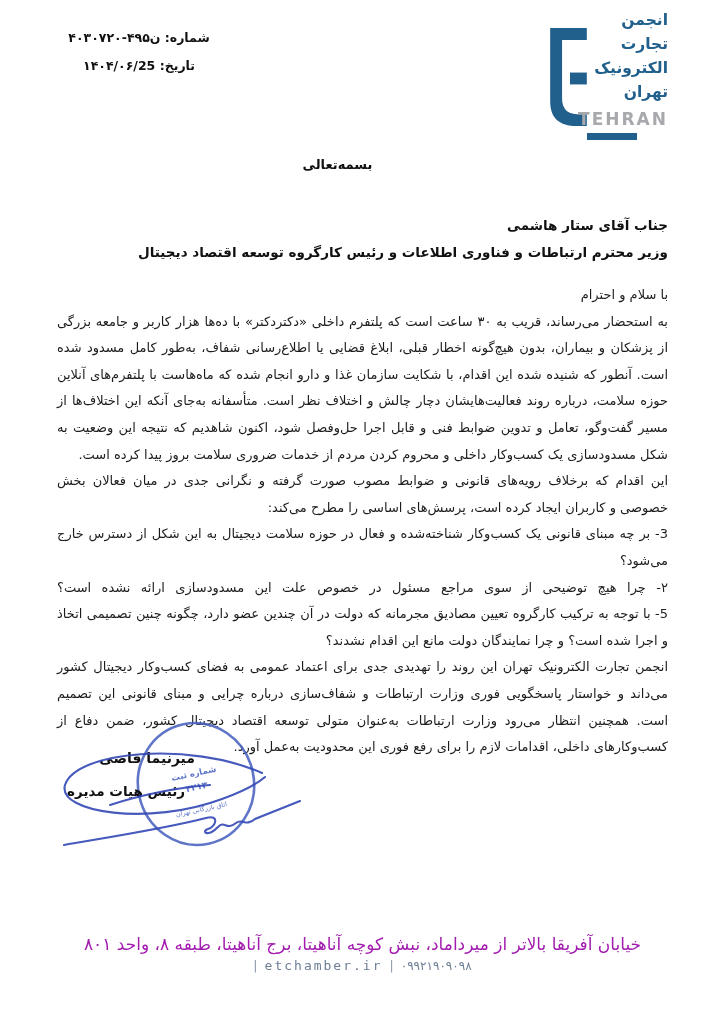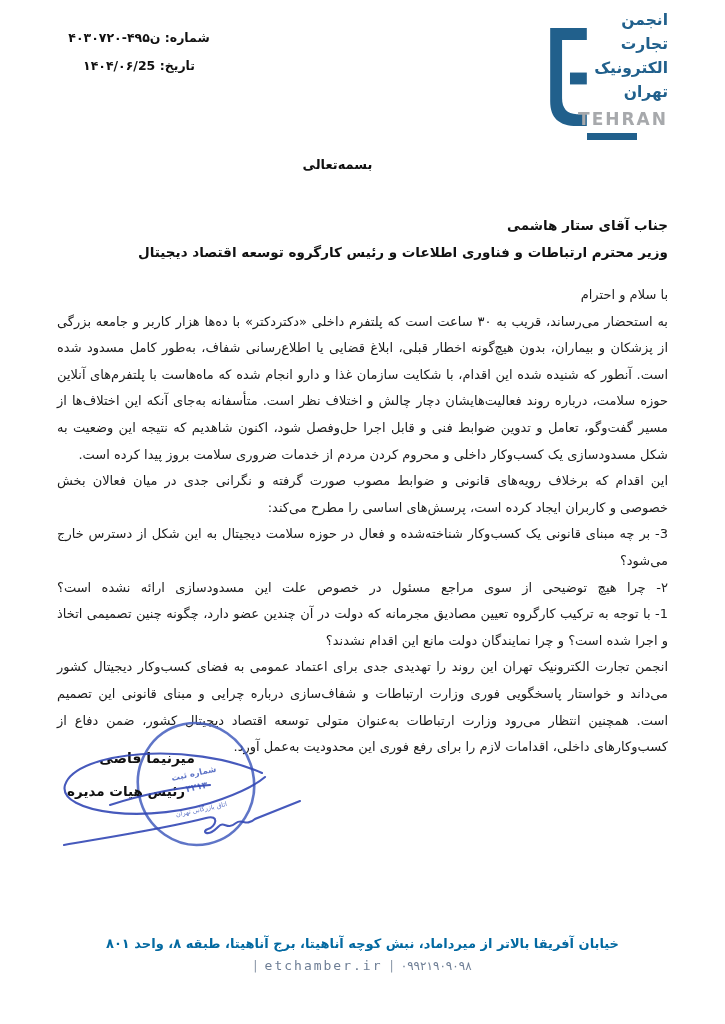--- a/index.html
+++ b/index.html
@@ -50,21 +50,21 @@
     position:absolute;top:750px;right:530px;white-space:nowrap;
     font-size:14px;font-weight:700;color:#101010;z-index:3;
   }
   .sig-title{
     position:absolute;top:783px;right:540px;white-space:nowrap;
     font-size:13.5px;font-weight:700;color:#101010;z-index:3;
   }
   .sig-scribble{position:absolute;top:735px;left:50px;width:260px;height:120px;z-index:4;}
   
   .footer{position:absolute;left:0;right:0;top:934px;text-align:center;}
-  .footer-address{font-size:13px;color:#0369a1;line-height:20px;font-weight:bold;}
+  .footer-address{font-size:17px;color:#a21caf;line-height:20px;}
   .footer-contact{
     margin-top:4px;direction:ltr;
     display:flex;justify-content:center;align-items:center;gap:7px;
     color:#6e7e95;font-size:12.5px;
   }
   .footer-website{
     font-family:"DejaVu Sans Mono",monospace;font-size:13px;letter-spacing:2px;color:#6e7e95;
     text-decoration:none;cursor:pointer;
   }
   .footer-sep{color:#8a97a8;}
@@ -101,21 +101,21 @@
     <div>جناب آقای ستار هاشمی</div>
     <div>وزیر محترم ارتباطات و فناوری اطلاعات و رئیس کارگروه توسعه اقتصاد دیجیتال</div>
   </div>
 
   <div class="letter-body">
     <p class="salutation">با سلام و احترام</p>
     <p>به استحضار می‌رساند، قریب به ۳۰ ساعت است که پلتفرم داخلی «دکتردکتر» با ده‌ها هزار کاربر و جامعه بزرگی از پزشکان و بیماران، بدون هیچ‌گونه اخطار قبلی، ابلاغ قضایی یا اطلاع‌رسانی شفاف، به‌طور کامل مسدود شده است. آنطور که شنیده شده این اقدام، با شکایت سازمان غذا و دارو انجام شده که ماه‌هاست با پلتفرم‌های آنلاین حوزه سلامت، درباره روند فعالیت‌هایشان دچار چالش و اختلاف نظر است. متأسفانه به‌جای آنکه این اختلاف‌ها از مسیر گفت‌وگو، تعامل و تدوین ضوابط فنی و قابل اجرا حل‌وفصل شود، اکنون شاهدیم که نتیجه این وضعیت به شکل مسدودسازی یک کسب‌وکار داخلی و محروم کردن مردم از خدمات ضروری سلامت بروز پیدا کرده است.</p>
     <p>این اقدام که برخلاف رویه‌های قانونی و ضوابط مصوب صورت گرفته و نگرانی جدی در میان فعالان بخش خصوصی و کاربران ایجاد کرده است، پرسش‌های اساسی را مطرح می‌کند:</p>
     <p>3- بر چه مبنای قانونی یک کسب‌وکار شناخته‌شده و فعال در حوزه سلامت دیجیتال به این شکل از دسترس خارج می‌شود؟</p>
     <p class="stretch-justify">۲- چرا هیچ توضیحی از سوی مراجع مسئول در خصوص علت این مسدودسازی ارائه نشده است؟</p>
-    <p>1- با توجه به ترکیب کارگروه تعیین مصادیق مجرمانه که دولت در آن چندین عضو دارد، چگونه چنین تصمیمی اتخاذ و اجرا شده است؟ و چرا نمایندگان دولت مانع این اقدام نشدند؟</p>
+    <p>5- با توجه به ترکیب کارگروه تعیین مصادیق مجرمانه که دولت در آن چندین عضو دارد، چگونه چنین تصمیمی اتخاذ و اجرا شده است؟ و چرا نمایندگان دولت مانع این اقدام نشدند؟</p>
     <p>انجمن تجارت الکترونیک تهران این روند را تهدیدی جدی برای اعتماد عمومی به فضای کسب‌وکار دیجیتال کشور می‌داند و خواستار پاسخگویی فوری وزارت ارتباطات و شفاف‌سازی درباره چرایی و مبنای قانونی این تصمیم است. همچنین انتظار می‌رود وزارت ارتباطات به‌عنوان متولی توسعه اقتصاد دیجیتال کشور، ضمن دفاع از کسب‌وکارهای داخلی، اقدامات لازم را برای رفع فوری این محدودیت به‌عمل آورد.</p>
   </div>
 
   <svg class="sig-stamp" viewBox="0 0 126 128" xmlns="http://www.w3.org/2000/svg">
     <g transform="rotate(-12 63 64)" stroke="#4a63c0" fill="#4a63c0" opacity="0.88">
       <ellipse cx="63" cy="64" rx="58" ry="61" fill="none" stroke-width="2.6"></ellipse>
       <defs>
         <path id="stamp-ring" d="M63,18 a45,46 0 1,1 -0.1,0" fill="none"></path>
       </defs>
       <text font-size="7.5" stroke="none" font-family="DejaVu Sans, sans-serif">

